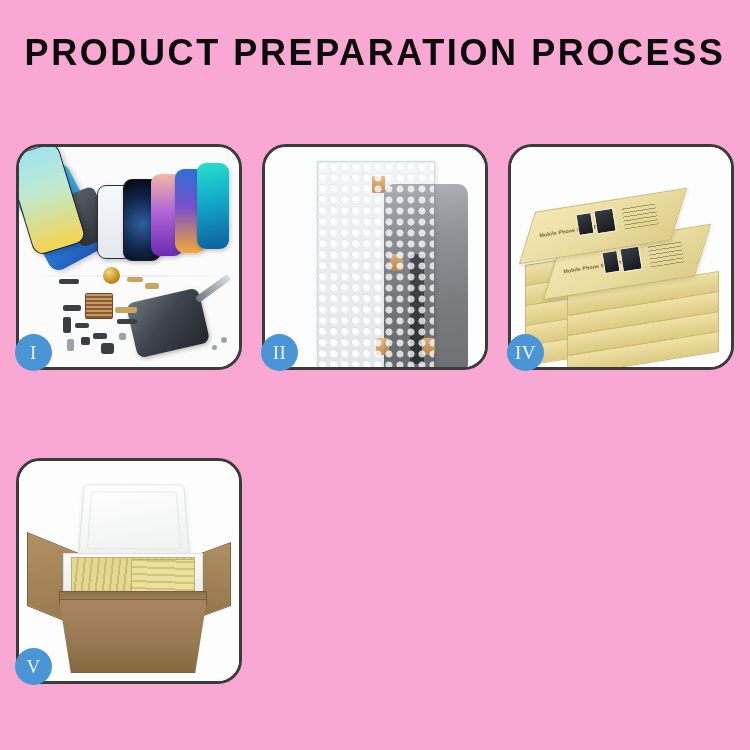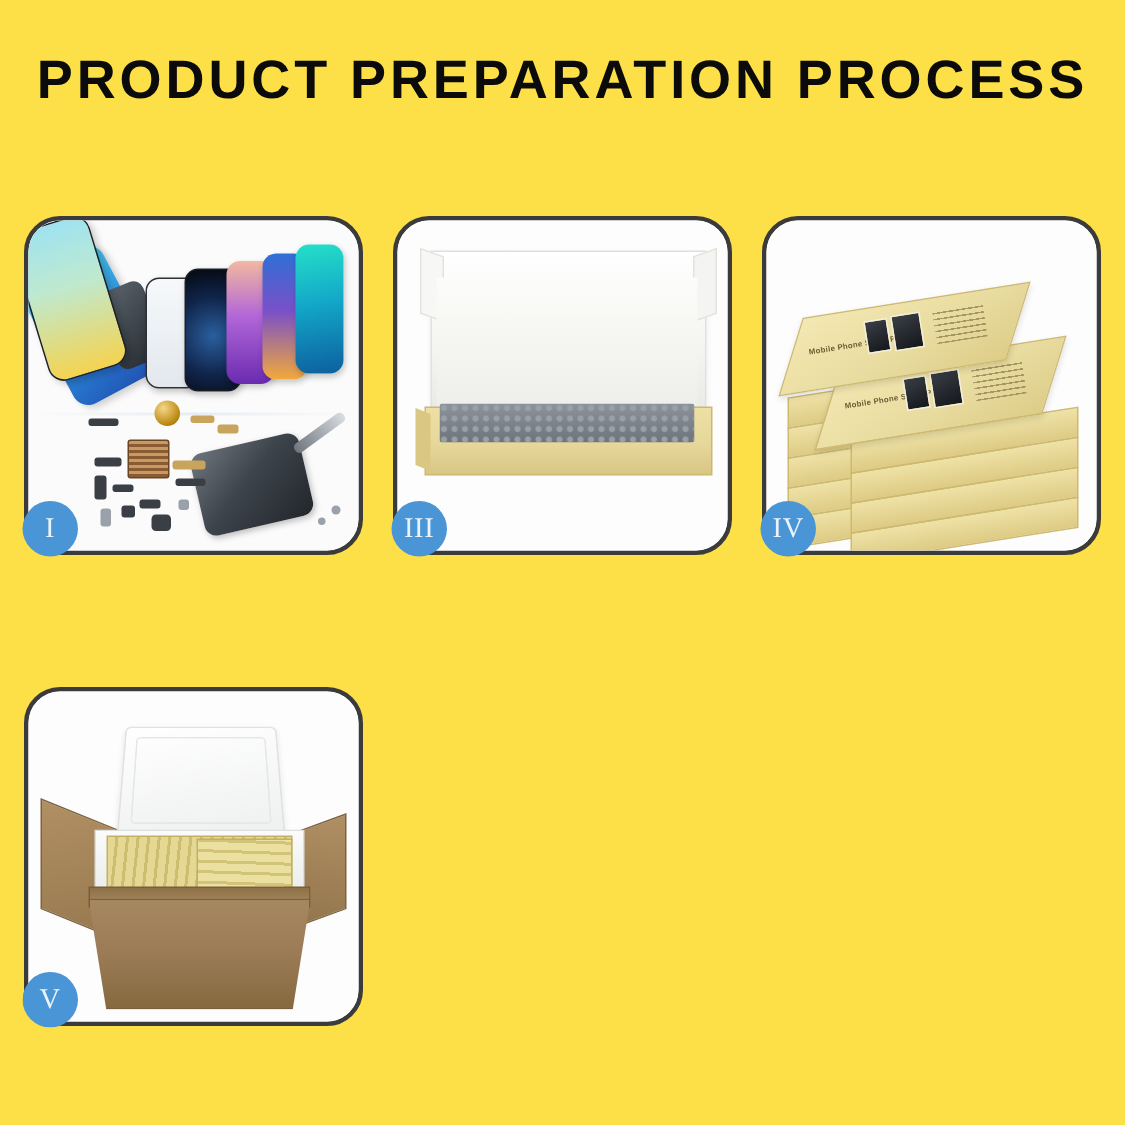--- a/index.html
+++ b/index.html
@@ -12,21 +12,21 @@
     height: 750px;
     overflow: hidden;
     font-family: "Liberation Sans", sans-serif;
     position: relative;
   }
 
   .page {
     position: relative;
     width: 750px;
     height: 750px;
-    background: #fde047;
+    background: #f9a8d4;
   }
 
   
   .header {
     position: absolute;
     top: 34px;
     left: 0;
     width: 750px;
     text-align: center;
   }
@@ -450,30 +450,35 @@
         <div class="prt" style="left:98px;top:172px;width:20px;height:5px;"></div>
         <div class="prt gold" style="left:96px;top:160px;width:22px;height:6px;"></div>
         <div class="prt lite" style="left:100px;top:186px;width:7px;height:7px;"></div>
         <div class="tool"></div>
         <div class="prt lite" style="right:12px;top:190px;width:6px;height:6px;border-radius:50%;"></div>
         <div class="prt lite" style="right:22px;top:198px;width:5px;height:5px;border-radius:50%;"></div>
       </div>
       <div class="badge">I</div>
     </div>
 
-
     <div class="panel">
-      <div class="panel-inner p3">
-        <div class="lid"></div>
-        <div class="foam"></div>
-        <div class="tray"></div>
-        <div class="wrap"></div>
+      <div class="panel-inner p2">
+        <div class="bag">
+          <div class="part"></div>
+          <div class="flex"></div>
+          <div class="connector" style="left:54px;top:14px;"></div>
+          <div class="connector" style="left:72px;top:92px;"></div>
+          <div class="connector" style="left:58px;top:176px;"></div>
+          <div class="connector" style="left:104px;top:176px;"></div>
+          <div class="bubbles"></div>
+        </div>
       </div>
-      <div class="badge">III</div>
+      <div class="badge">II</div>
     </div>
+
 
     <div class="panel">
       <div class="panel-inner p4">
         <div class="slab" style="left:14px; top:186px;"></div>
         <div class="slab" style="left:14px; top:166px;"></div>
         <div class="slab" style="left:14px; top:146px;"></div>
         <div class="slab" style="left:14px; top:126px;"></div>
         <div class="slab" style="left:14px; top:106px;"></div>
 
         <div class="slab" style="left:56px; top:196px;"></div>

